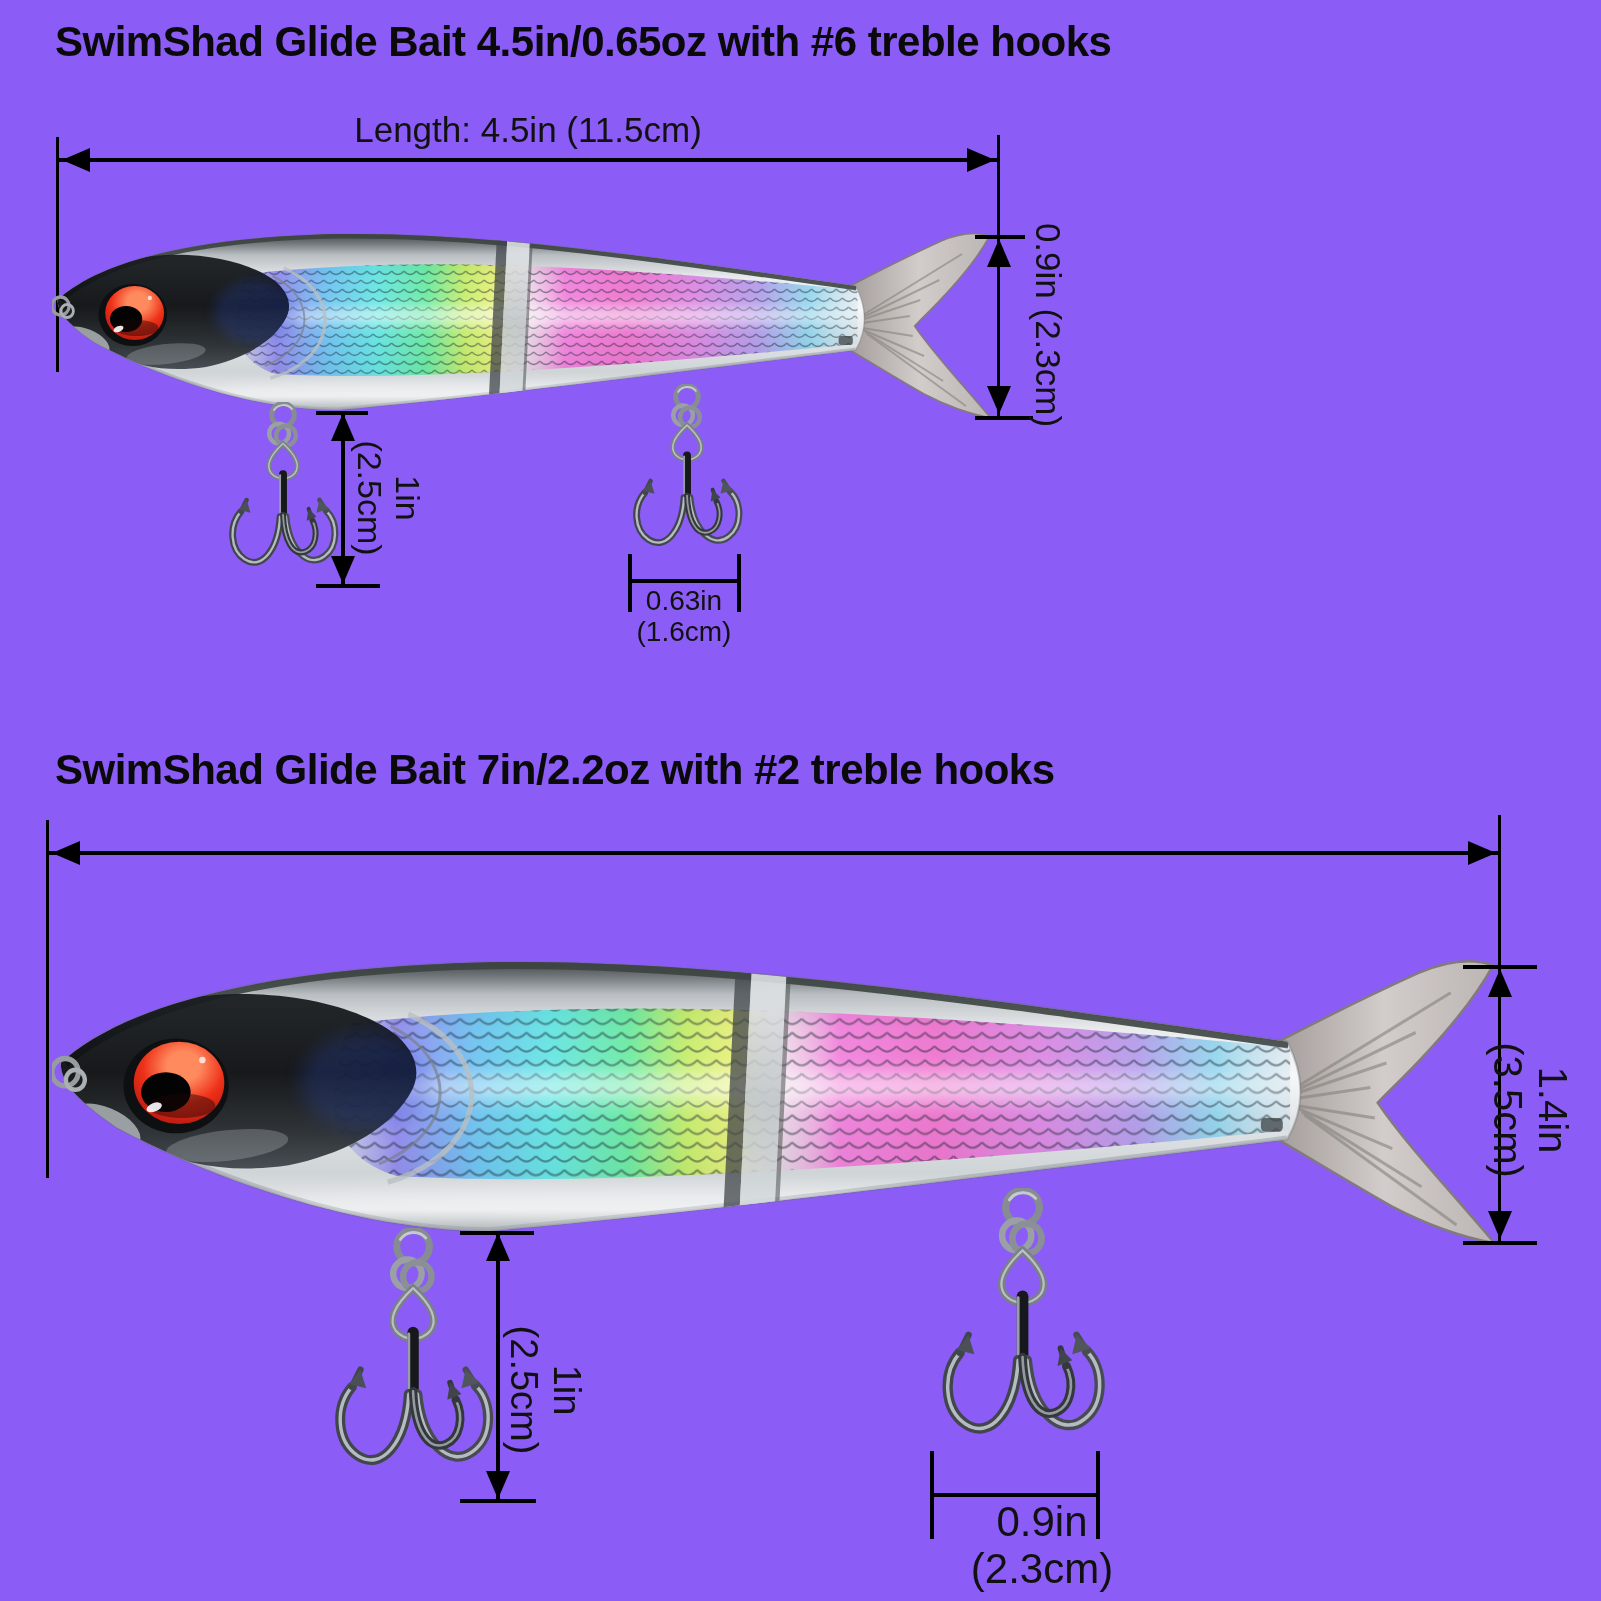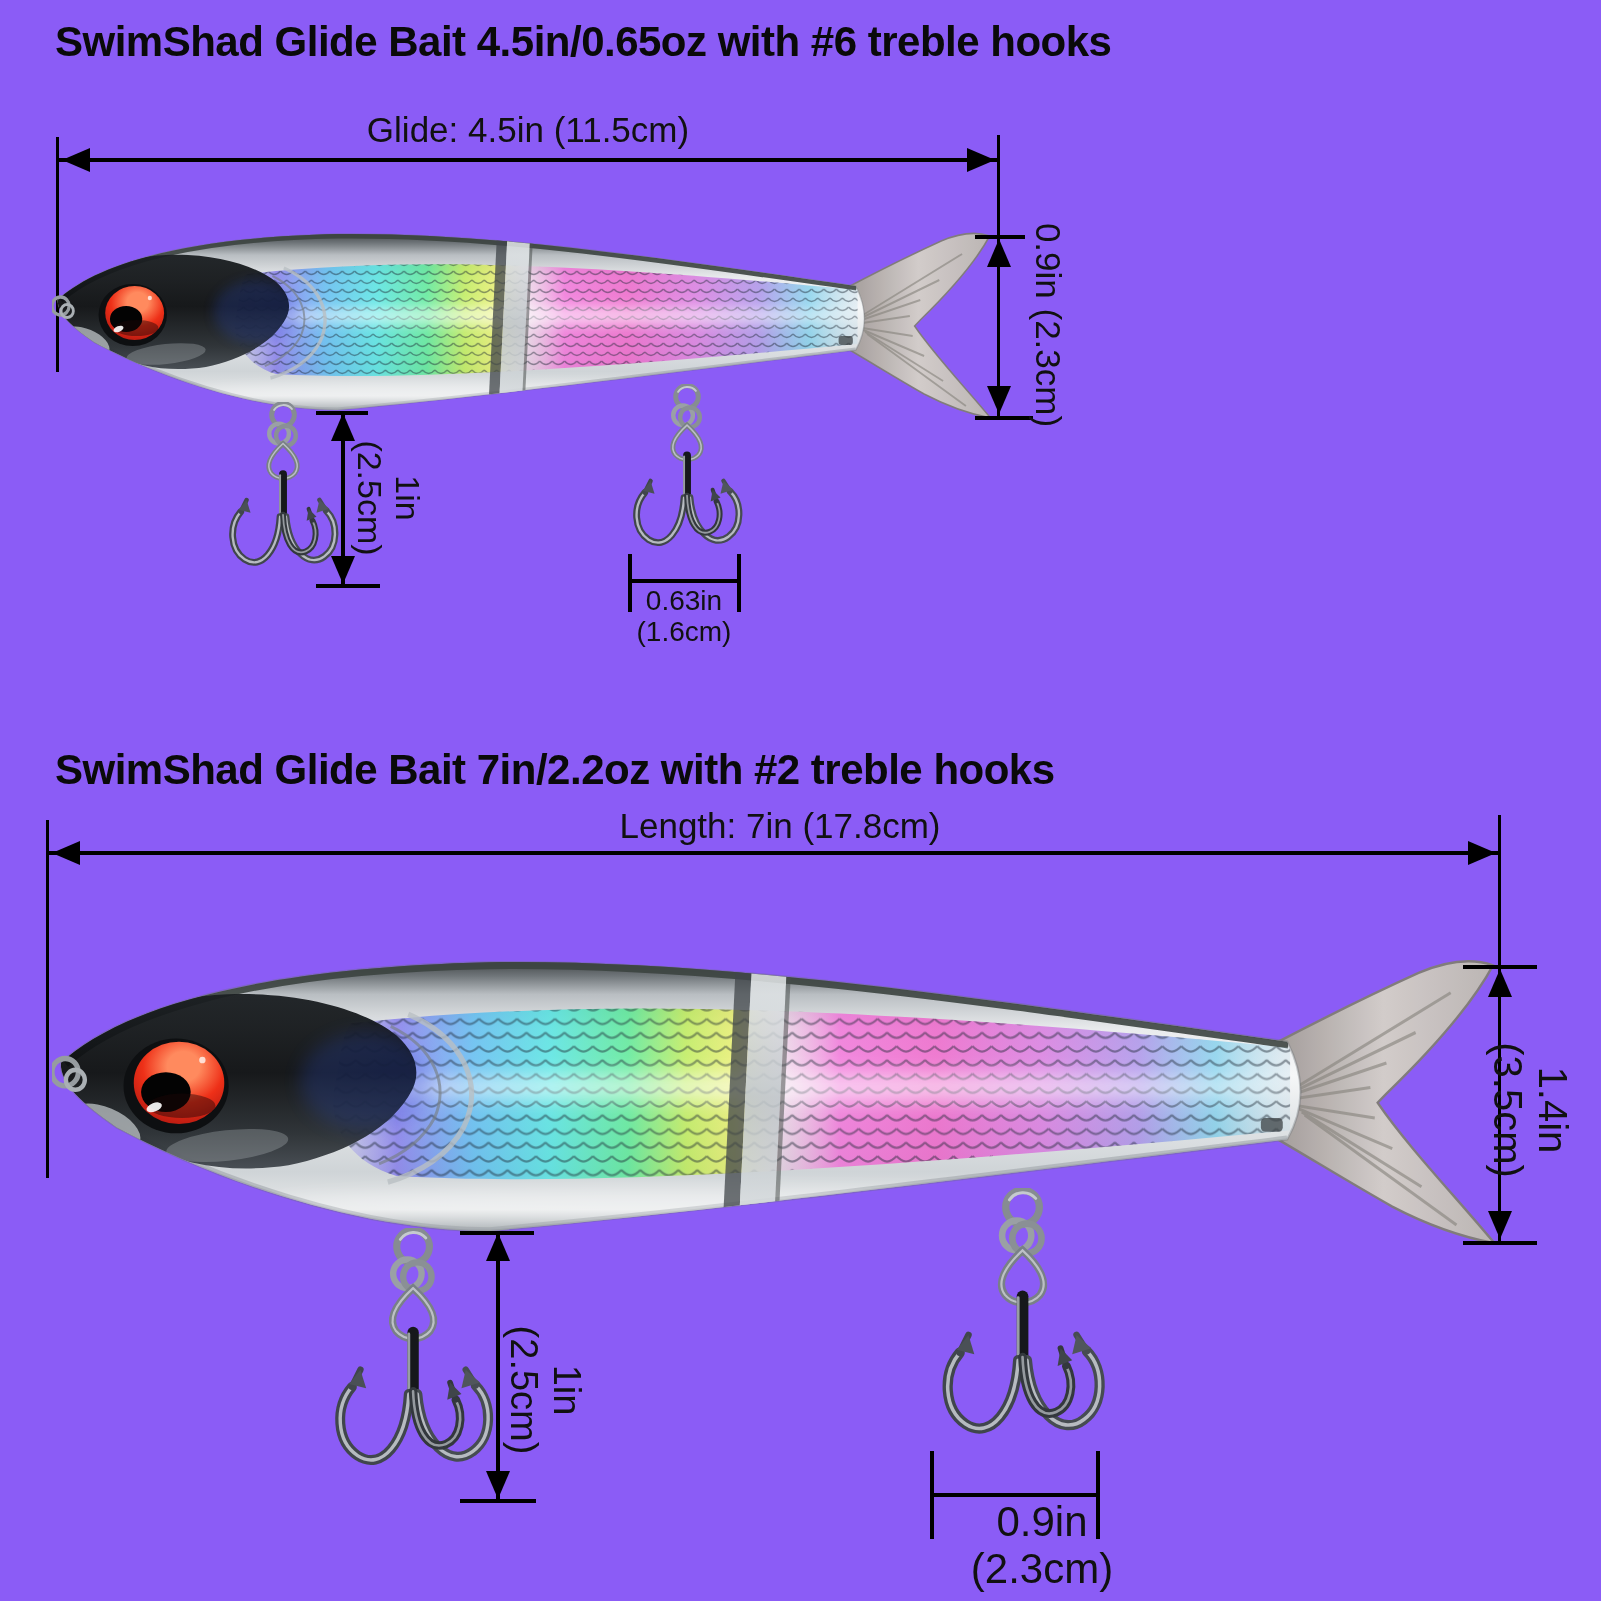--- a/index.html
+++ b/index.html
@@ -152,21 +152,21 @@
       <polygon points="101,99 98,112 111,108" fill="#50565c"></polygon>
       <polygon points="90,108 88,120 98,116" fill="#3f454a"></polygon>
     </symbol>
   </defs>
 </svg>
 
 <div id="canvas">
 
   <div class="title" style="left:55px;top:18px;">SwimShad Glide Bait 4.5in/0.65oz with #6 treble hooks</div>
 
-  <div class="lab cent" style="left:528px;top:110px;">Glide: 4.5in (11.5cm)</div>
+  <div class="lab cent" style="left:528px;top:110px;">Length: 4.5in (11.5cm)</div>
 
   <div class="vl" style="left:56px;top:137px;height:235px;width:3px;"></div>
   <div class="hl" style="left:58px;top:158px;width:941px;"></div>
   <div class="arr" style="left:62px;top:148px;border-top:12px solid transparent;border-bottom:12px solid transparent;border-right:28px solid #000;"></div>
   <div class="arr" style="left:967px;top:148px;border-top:12px solid transparent;border-bottom:12px solid transparent;border-left:28px solid #000;"></div>
   <div class="vl" style="left:997px;top:135px;height:283px;width:3px;"></div>
 
   <svg style="position:absolute;left:52px;top:224px;" width="950" height="205" viewBox="0 0 1000 205" preserveAspectRatio="none">
       <use href="#lure-symbol"></use>
     </svg>
@@ -193,21 +193,20 @@
 (2.5cm)</div>
 
   <div class="hl" style="left:630px;top:579px;width:111px;"></div>
   <div class="vl" style="left:628px;top:554px;height:58px;"></div>
   <div class="vl" style="left:737px;top:554px;height:58px;"></div>
   <div class="lab cent" style="left:684px;top:585px;font-size:28px;">0.63in
 (1.6cm)</div>
 
   <div class="title" style="left:55px;top:718px;margin-top:28px;">SwimShad Glide Bait 7in/2.2oz with #2 treble hooks</div>
 
-  <div class="lab cent" style="left:780px;top:806px;">Length: 7in (17.8cm)</div>
 
   <div class="vl" style="left:46px;top:820px;height:358px;width:3px;"></div>
   <div class="hl" style="left:48px;top:851px;width:1452px;"></div>
   <div class="arr" style="left:52px;top:841px;border-top:12px solid transparent;border-bottom:12px solid transparent;border-right:28px solid #000;"></div>
   <div class="arr" style="left:1468px;top:841px;border-top:12px solid transparent;border-bottom:12px solid transparent;border-left:28px solid #000;"></div>
   <div class="vl" style="left:1498px;top:815px;height:428px;width:3px;"></div>
 
   <svg style="position:absolute;left:52px;top:947px;" width="1460" height="313" viewBox="0 0 1000 205" preserveAspectRatio="none">
       <use href="#lure-symbol"></use>
     </svg>

